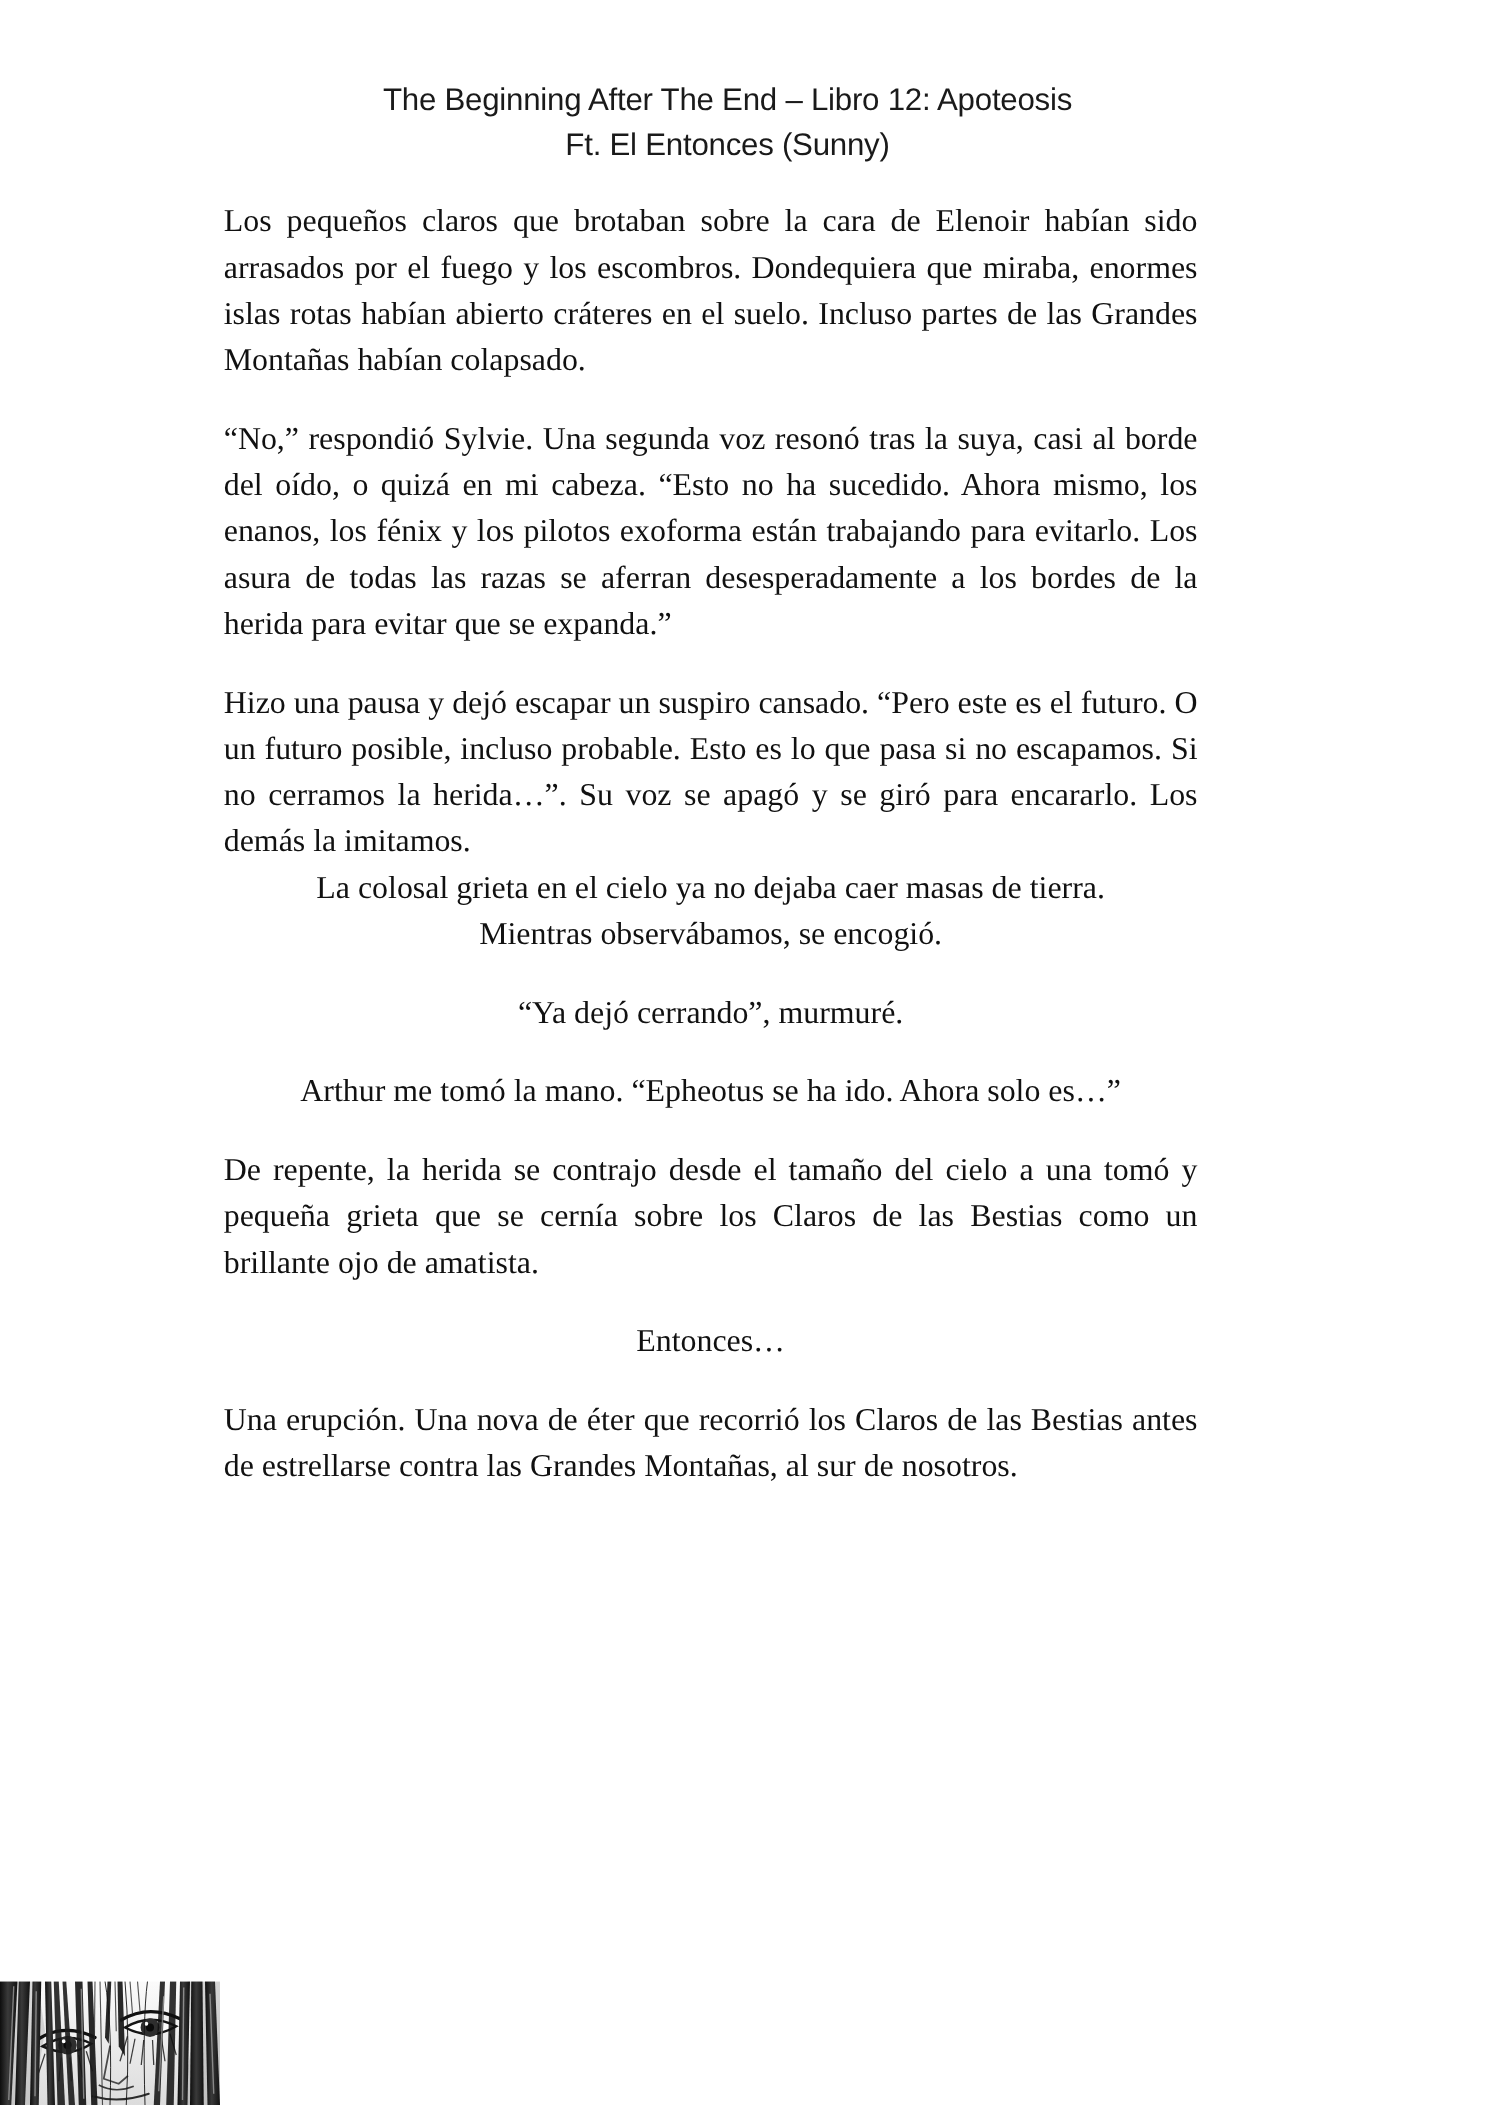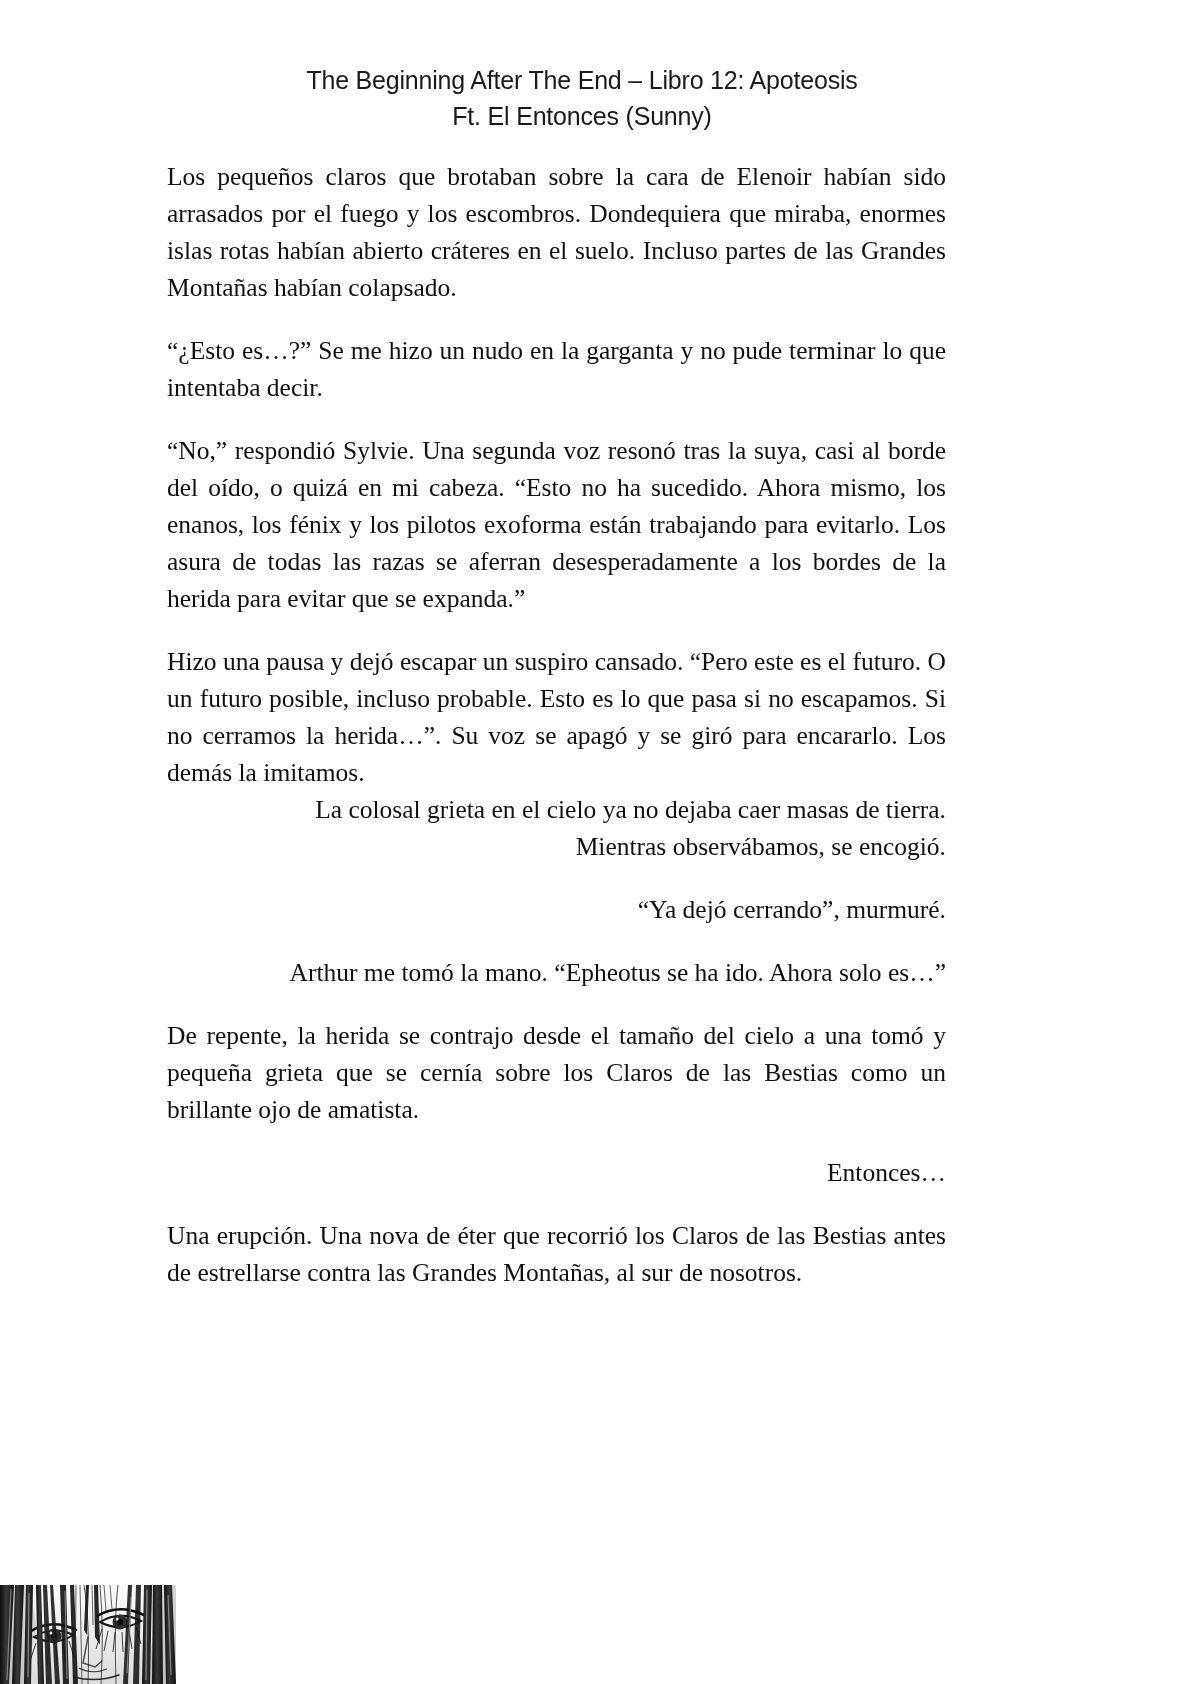--- a/index.html
+++ b/index.html
@@ -34,42 +34,42 @@
     line-height: 36px;
     font-weight: 400;
     letter-spacing: -0.2px;
     white-space: nowrap;
   }
 
   
   .content {
     position: absolute;
     top: 158px;
-    left: 167px;
+    left: 179px;
     width: 779px;
   }
 
   .para {
     font-family: "Liberation Serif", "DejaVu Serif", serif;
     font-size: 25.5px;
     line-height: 37px;
     color: #111111;
     text-align: justify;
     text-justify: inter-word;
     margin: 0 0 26px 0;
     -webkit-hyphens: none;
     hyphens: none;
   }
 
   .para.last-line-left {
     text-align-last: left;
   }
 
   .para.flush {
-    text-align: right;
+    text-align: center;
   }
 
   .para.tight {
     margin-bottom: 0;
   }
 
   
   .illustration {
     position: absolute;
     left: 0px;
@@ -93,21 +93,20 @@
 
   <div class="doc-header">
     <div class="hdr-line">The Beginning After The End – Libro 12: Apoteosis</div>
     <div class="hdr-line">Ft. El Entonces (Sunny)</div>
   </div>
 
   <div class="content">
 
     <p class="para last-line-left">Los pequeños claros que brotaban sobre la cara de Elenoir habían sido arrasados por el fuego y los escombros. Dondequiera que miraba, enormes islas rotas habían abierto cráteres en el suelo. Incluso partes de las Grandes Montañas habían colapsado.</p>
 
-    <p class="para last-line-left">“¿Esto es…?” Se me hizo un nudo en la garganta y no pude terminar lo que intentaba decir.</p>
 
     <p class="para last-line-left">“No,” respondió Sylvie. Una segunda voz resonó tras la suya, casi al borde del oído, o quizá en mi cabeza. “Esto no ha sucedido. Ahora mismo, los enanos, los fénix y los pilotos exoforma están trabajando para evitarlo. Los asura de todas las razas se aferran desesperadamente a los bordes de la herida para evitar que se expanda.”</p>
 
     <p class="para last-line-left tight">Hizo una pausa y dejó escapar un suspiro cansado. “Pero este es el futuro. O un futuro posible, incluso probable. Esto es lo que pasa si no escapamos. Si no cerramos la herida…”. Su voz se apagó y se giró para encararlo. Los demás la imitamos.</p>
 
     <p class="para flush tight">La colosal grieta en el cielo ya no dejaba caer masas de tierra.</p>
 
     <p class="para flush">Mientras observábamos, se encogió.</p>
 
     <p class="para flush">“Ya dejó cerrando”, murmuré.</p>

